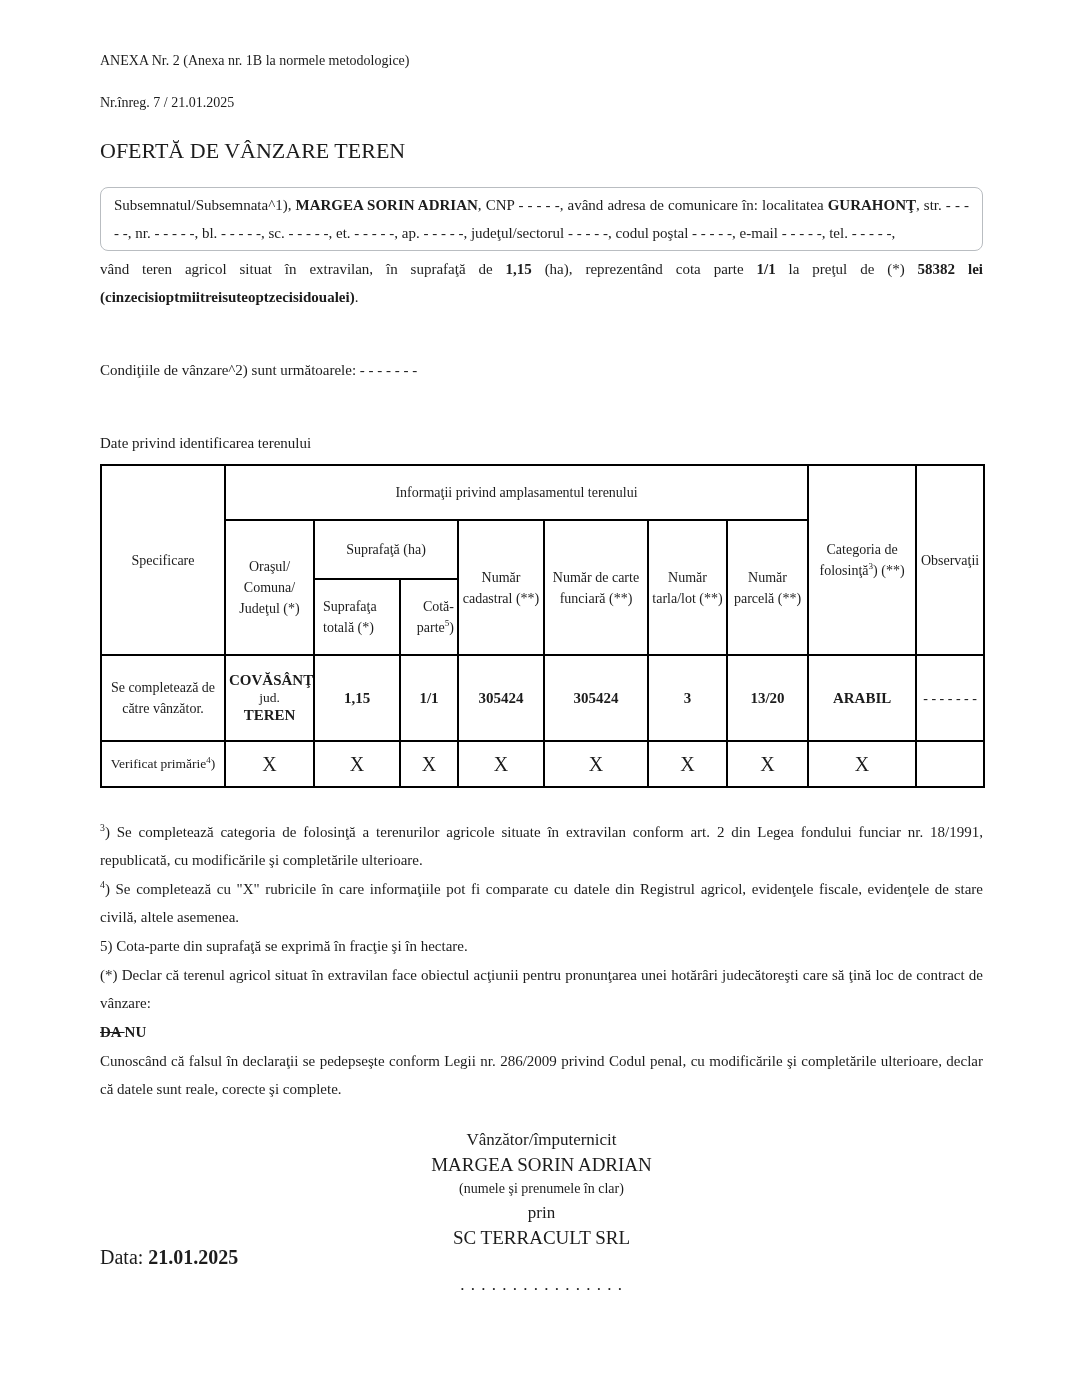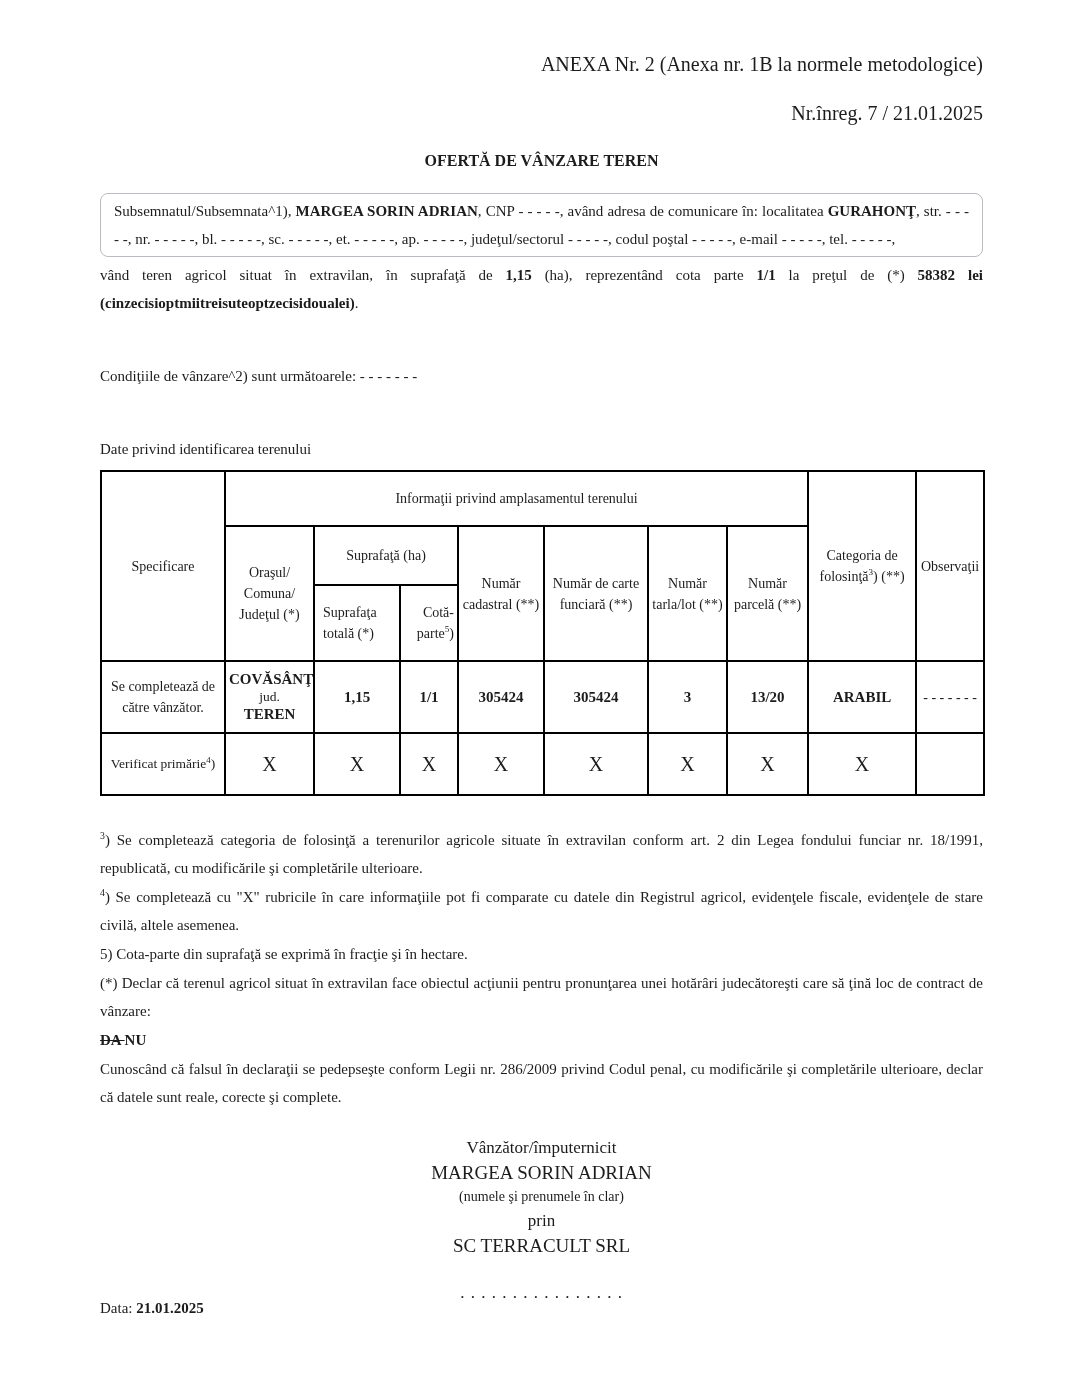--- a/index.html
+++ b/index.html
@@ -3,24 +3,24 @@
 <meta charset="utf-8">
 <style>
   html,body{margin:0;padding:0;background:#ffffff;}
   body{
     width:1082px;height:1400px;
     font-family:"Liberation Serif", serif;
     color:#1c1c1c;
     position:relative;
   }
   .content{ margin-left:100px; width:883px; }
-  .right-line{ text-align:right; font-size:20px; }
+  .right-line{ text-align:left; font-size:14px; }
   .annex{ padding-top:53px; }
   .reg{ margin-top:26px; }
-  .doc-title{ margin:27px 0 0 0; text-align:center; font-size:16px; font-weight:bold; }
+  .doc-title{ margin:27px 0 0 0; font-size:22px; font-weight:normal; }
   .intro-box{
     margin-top:23px;
     border:1px solid #b9bdc1;
     border-radius:8px;
     padding:3px 13px;
   }
   .para{ margin:0; font-size:15px; line-height:28px; text-align:justify; }
   .simple{ text-align:left;margin-top:45px; }
   .sale{ margin-top:4px; }
   .table-wrap{ margin-top:7px; }
@@ -41,21 +41,21 @@
   .b{ font-weight:bold; }
   .strike{ text-decoration:line-through; }
   .notes{ margin-top:30px; }
   .notes p{ margin:0 0 1px 0; }
   .sig{ margin-top:24px; text-align:center; }
   .sig div{ line-height:25px;text-align:center; }
   .sig .big{ font-size:19px; }
   .sig .mid{ font-size:17px; }
   .sig .note{ font-size:14px; line-height:23px; }
   .sig .dots{ margin-top:22px; font-size:17px; letter-spacing:1px; }
-  .footer-date{ position:absolute; left:100px; top:1300px; font-size:15px; }
+  .footer-date{ position:absolute; left:100px; top:1246px; font-size:20px; }
 </style>
 </head>
 <body>
 
 <div class="content">
 
   <div class="right-line annex">ANEXA Nr. 2 (Anexa nr. 1B la normele metodologice)</div>
   <div class="right-line reg">Nr.înreg. 7 / 21.01.2025</div>
   <h1 class="doc-title">OFERTĂ DE VÂNZARE TEREN</h1>
 
@@ -93,37 +93,37 @@
         <td colspan="2">Suprafaţă (ha)</td>
         <td rowspan="2">Număr cadastral (**)</td>
         <td rowspan="2">Număr de carte funciară (**)</td>
         <td rowspan="2">Număr tarla/lot (**)</td>
         <td rowspan="2">Număr parcelă (**)</td>
       </tr>
       <tr style="height:76px">
         <td style="text-align:left;padding-left:8px">Suprafaţa totală (*)</td>
         <td style="text-align:right;padding-left:8px"><span>Cotă-</span><br><span>parte</span><sup>5</sup><span>)</span></td>
       </tr>
-      <tr style="height:72px">
+      <tr style="height:86px">
         <td>Se completează de către vânzător.</td>
         <td>
           <div class="city-main">COVĂSÂNŢ</div>
           <div class="city-mid">jud.</div>
           <div class="city-main">TEREN</div>
         </td>
         <td class="cell-bold">1,15</td>
         <td class="cell-bold">1/1</td>
         <td class="cell-bold">305424</td>
         <td class="cell-bold">305424</td>
         <td class="cell-bold">3</td>
         <td class="cell-bold">13/20</td>
         <td class="cell-bold">ARABIL</td>
         <td>- - - - - - -</td>
       </tr>
-      <tr style="height:62px">
+      <tr style="height:46px">
         <td class="small-label"><span>Verificat primărie</span><sup>4</sup><span>)</span></td>
         <td class="x-cell">X</td>
         <td class="x-cell">X</td>
         <td class="x-cell">X</td>
         <td class="x-cell">X</td>
         <td class="x-cell">X</td>
         <td class="x-cell">X</td>
         <td class="x-cell">X</td>
         <td class="x-cell">X</td>
         <td class="x-cell"></td>

